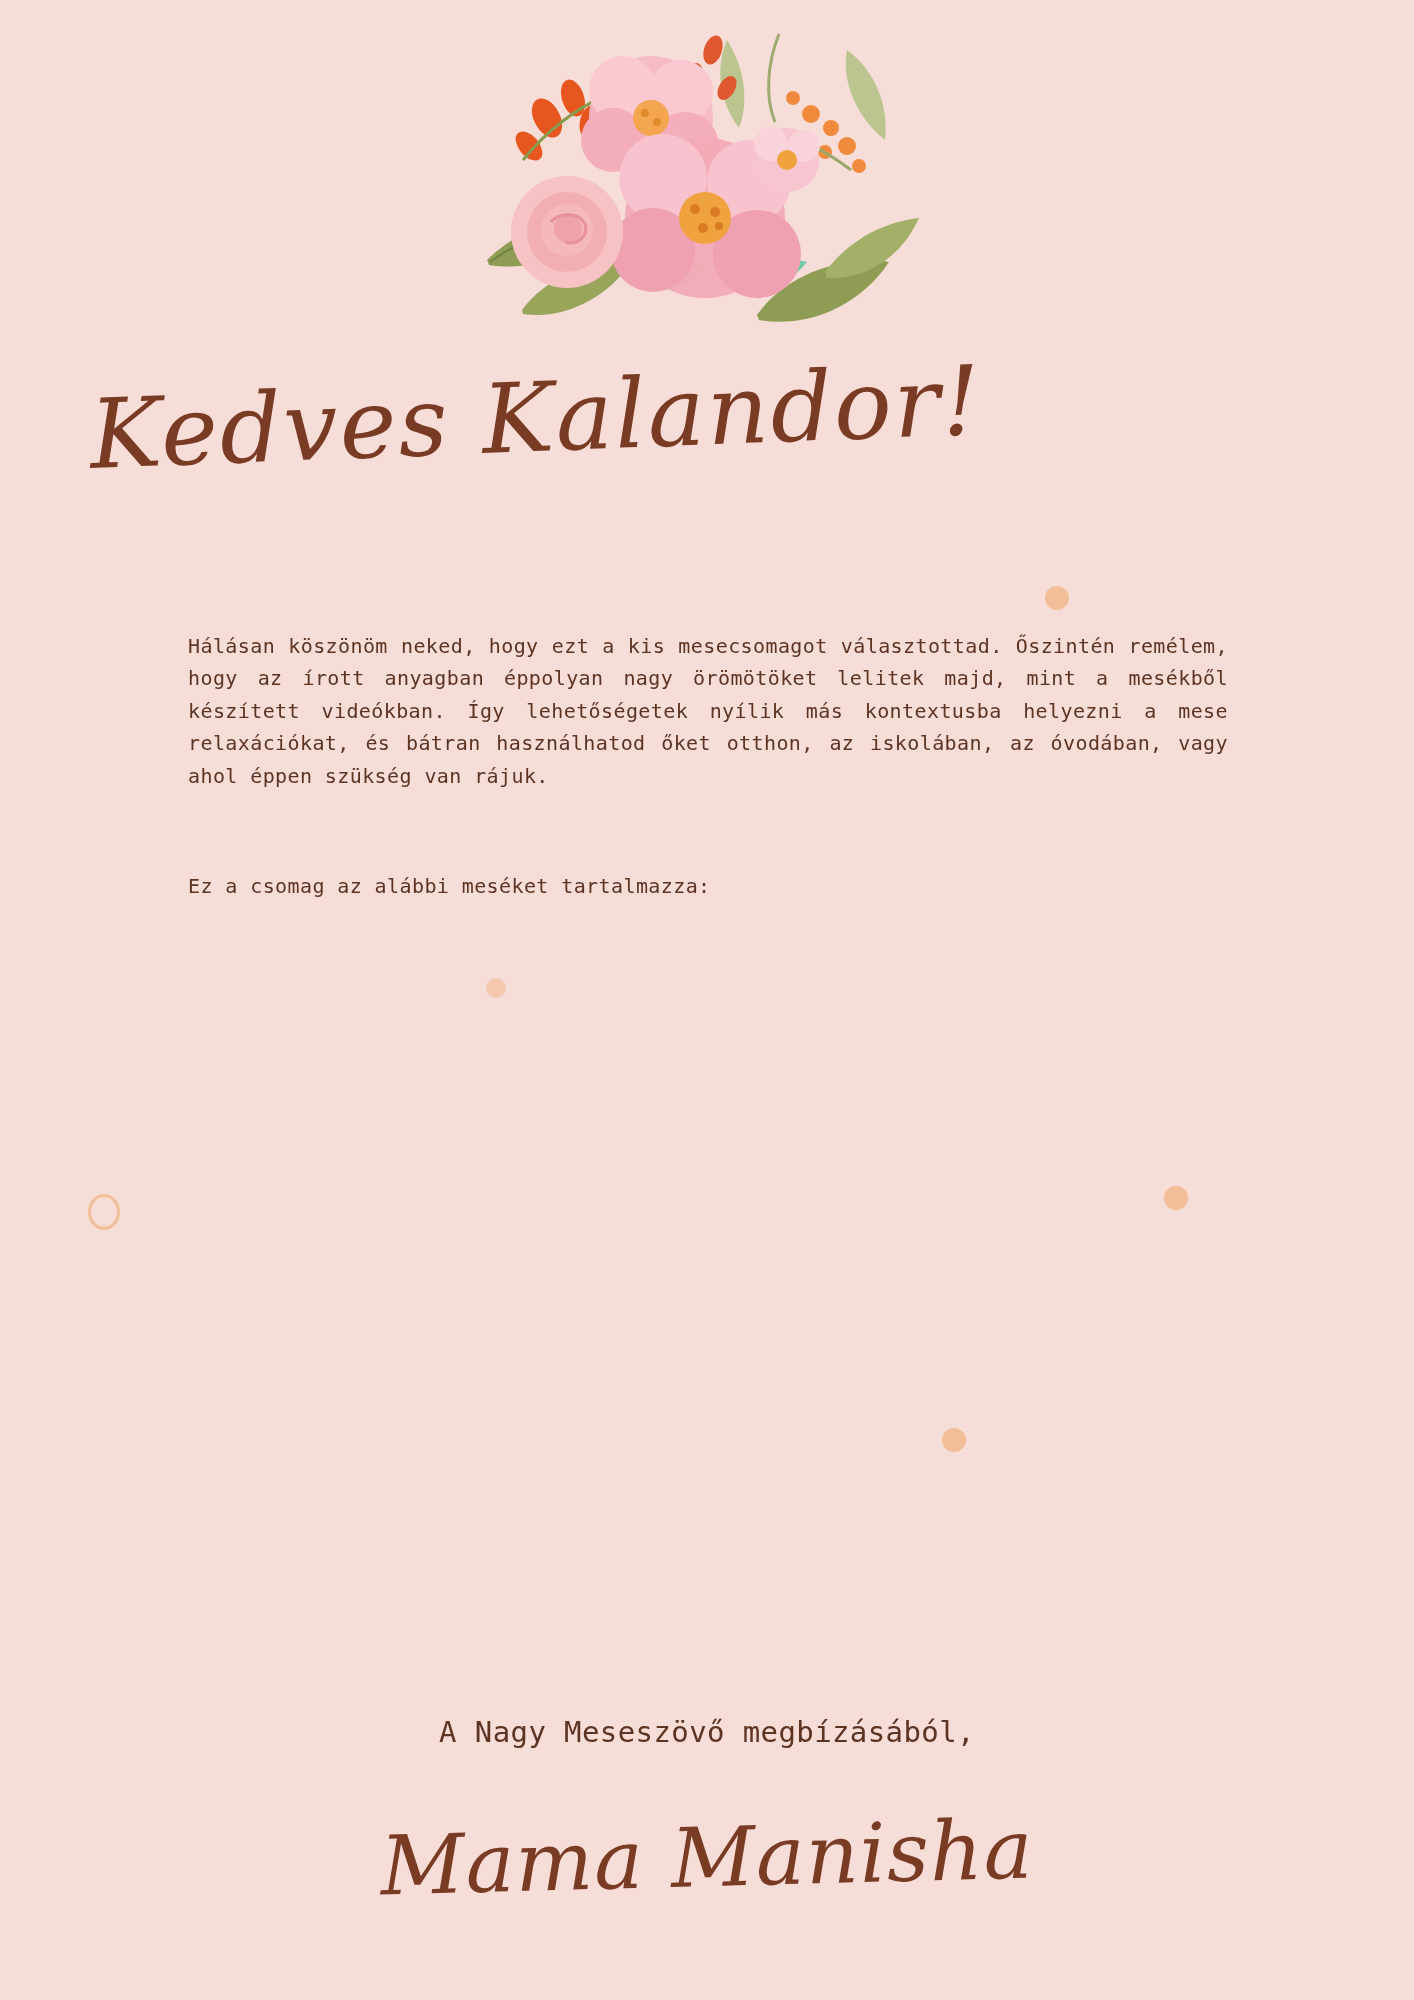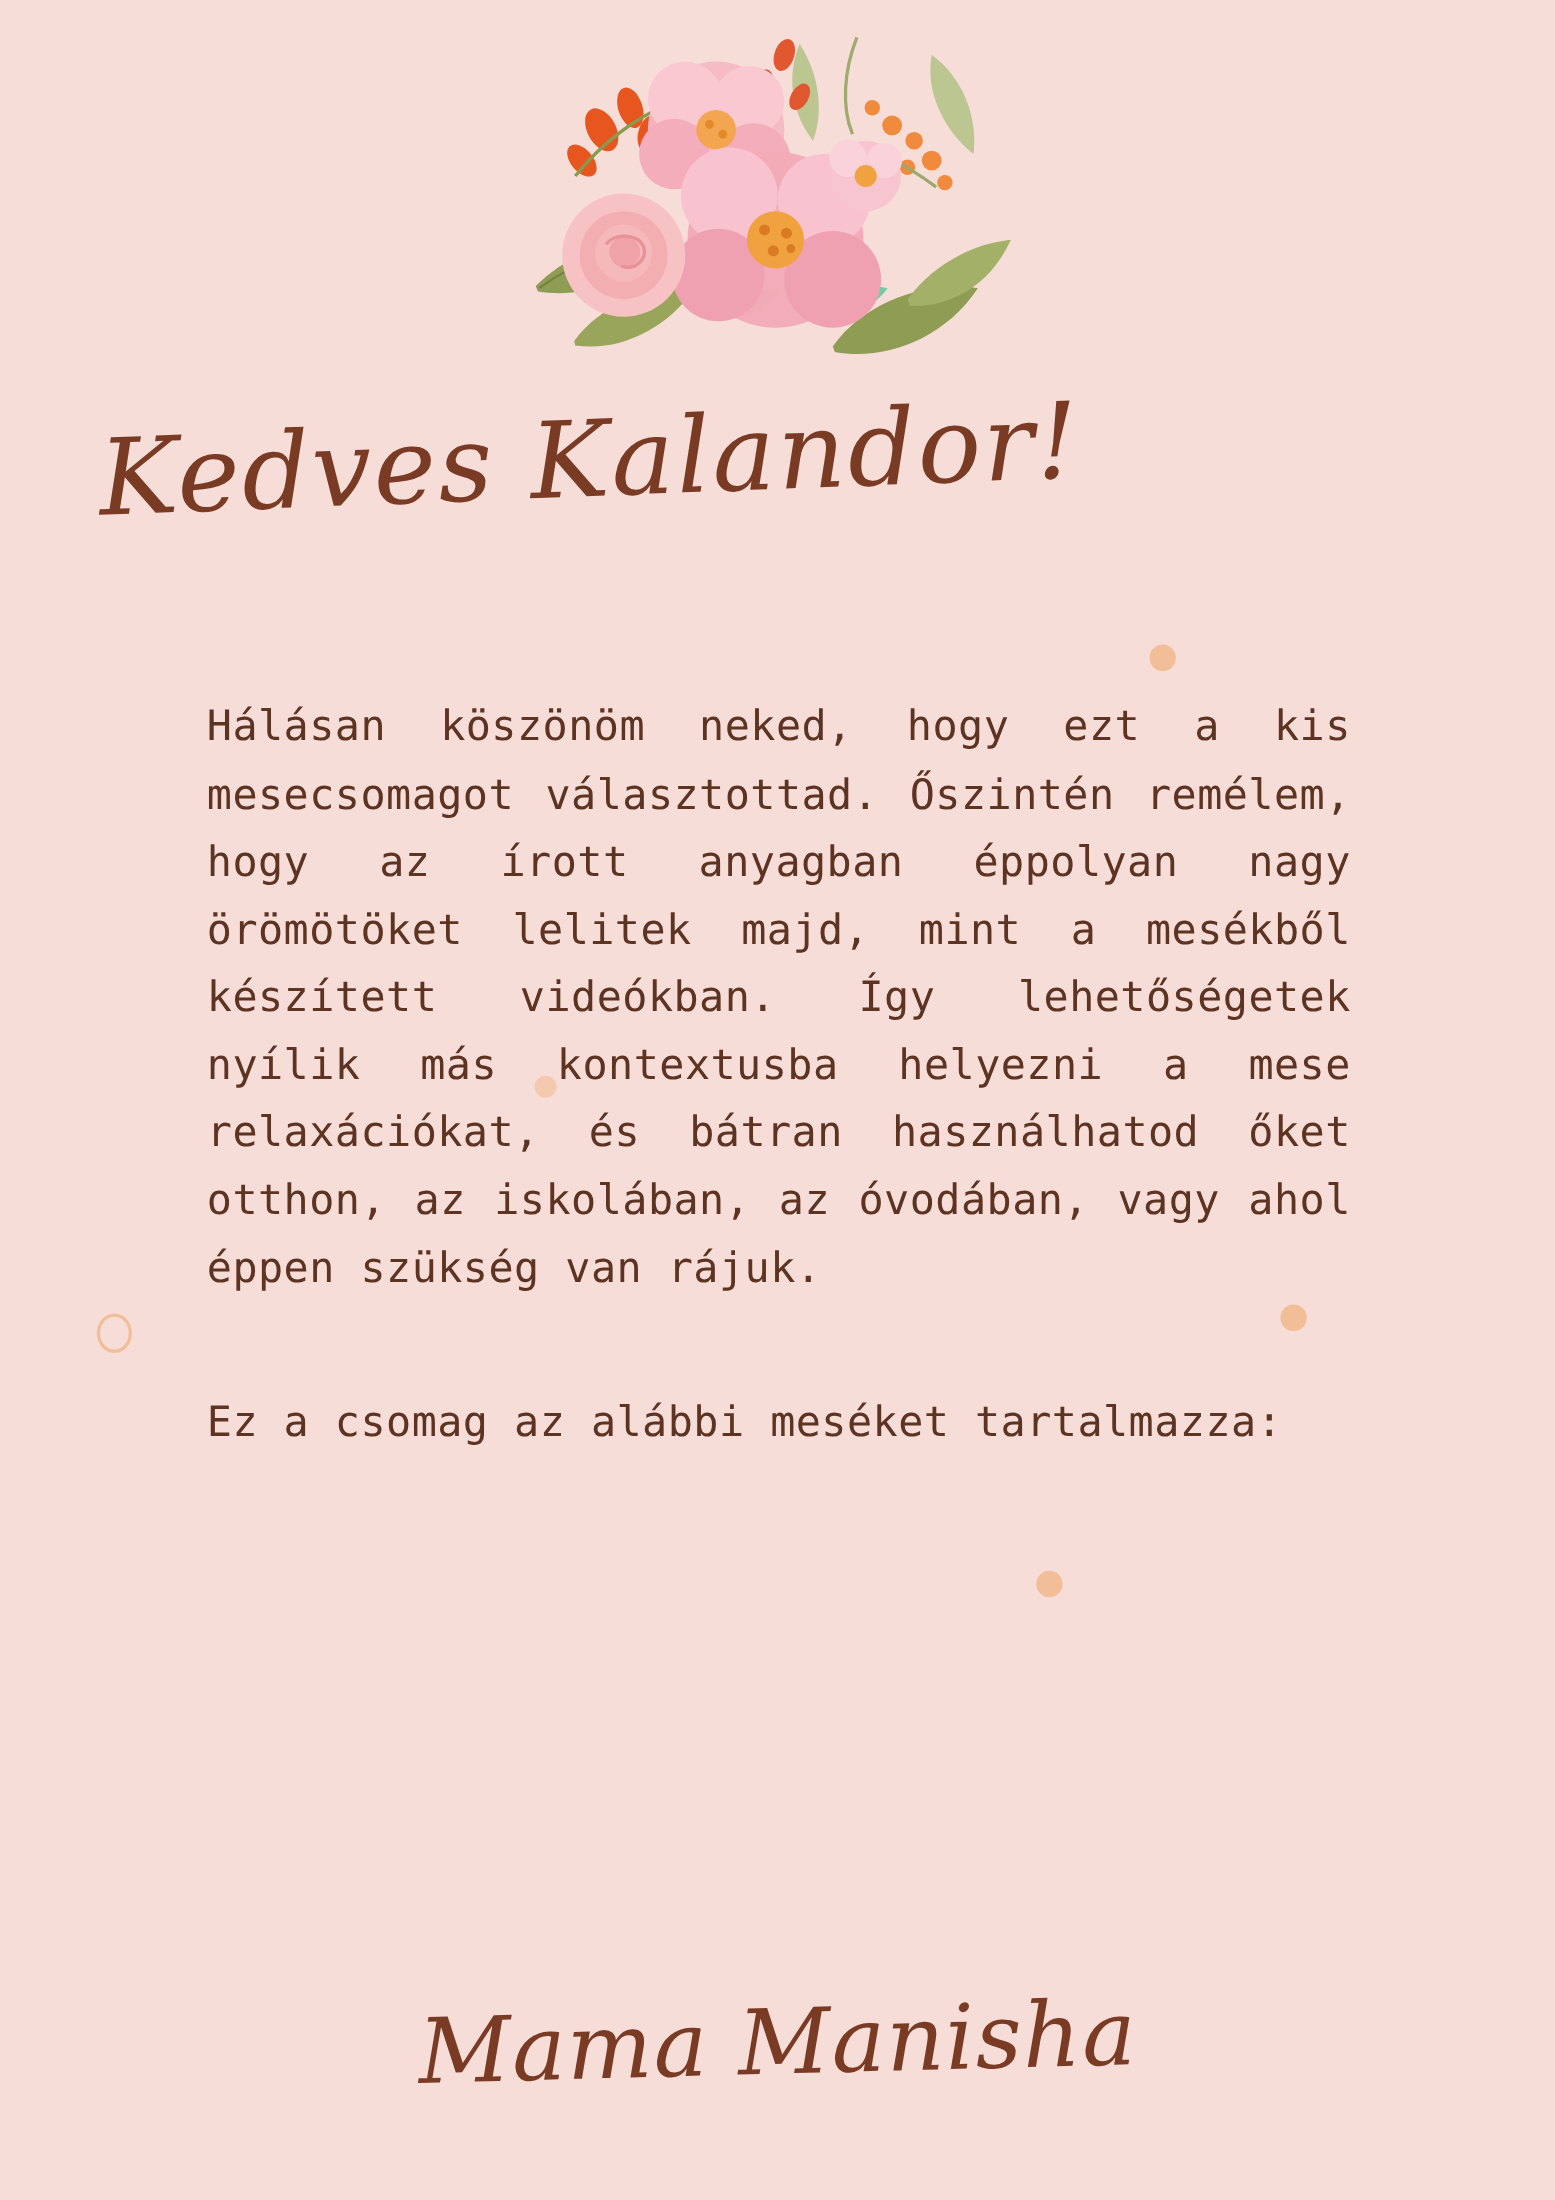--- a/index.html
+++ b/index.html
@@ -69,21 +69,21 @@
   
   .body-block {
     position: absolute;
     top: 630px;
     left: 188px;
     width: 1040px;
   }
   .para {
     margin: 0 0 0 0;
     color: #5d3322;
-    font-size: 38px;
+    font-size: 20px;
     line-height: 1.62;
     text-align: justify;
     text-justify: inter-word;
     letter-spacing: .4px;
   }
   .para-2 {
     margin-top: 78px;
     text-align: left;
   }
 
@@ -221,15 +221,16 @@
   <div class="dot" style="left:942px; top:1428px; width:24px; height:24px;"></div>
   <div class="dot-ring" style="left:88px; top:1194px; width:26px; height:30px;"></div>
 
   <div class="greeting">Kedves Kalandor!</div>
 
   <div class="body-block">
     <p class="para">Hálásan köszönöm neked, hogy ezt a kis mesecsomagot választottad. Őszintén remélem, hogy az írott anyagban éppolyan nagy örömötöket lelitek majd, mint a mesékből készített videókban. Így lehetőségetek nyílik más kontextusba helyezni a mese relaxációkat, és bátran használhatod őket otthon, az iskolában, az óvodában, vagy ahol éppen szükség van rájuk.</p>
     <p class="para para-2">Ez a csomag az alábbi meséket tartalmazza:</p>
   </div>
 
+  <div class="signoff">A Nagy Meseszövő megbízásából,</div>
   <div class="signature">Mama Manisha</div>
 
 </div>
 
 </body></html>

